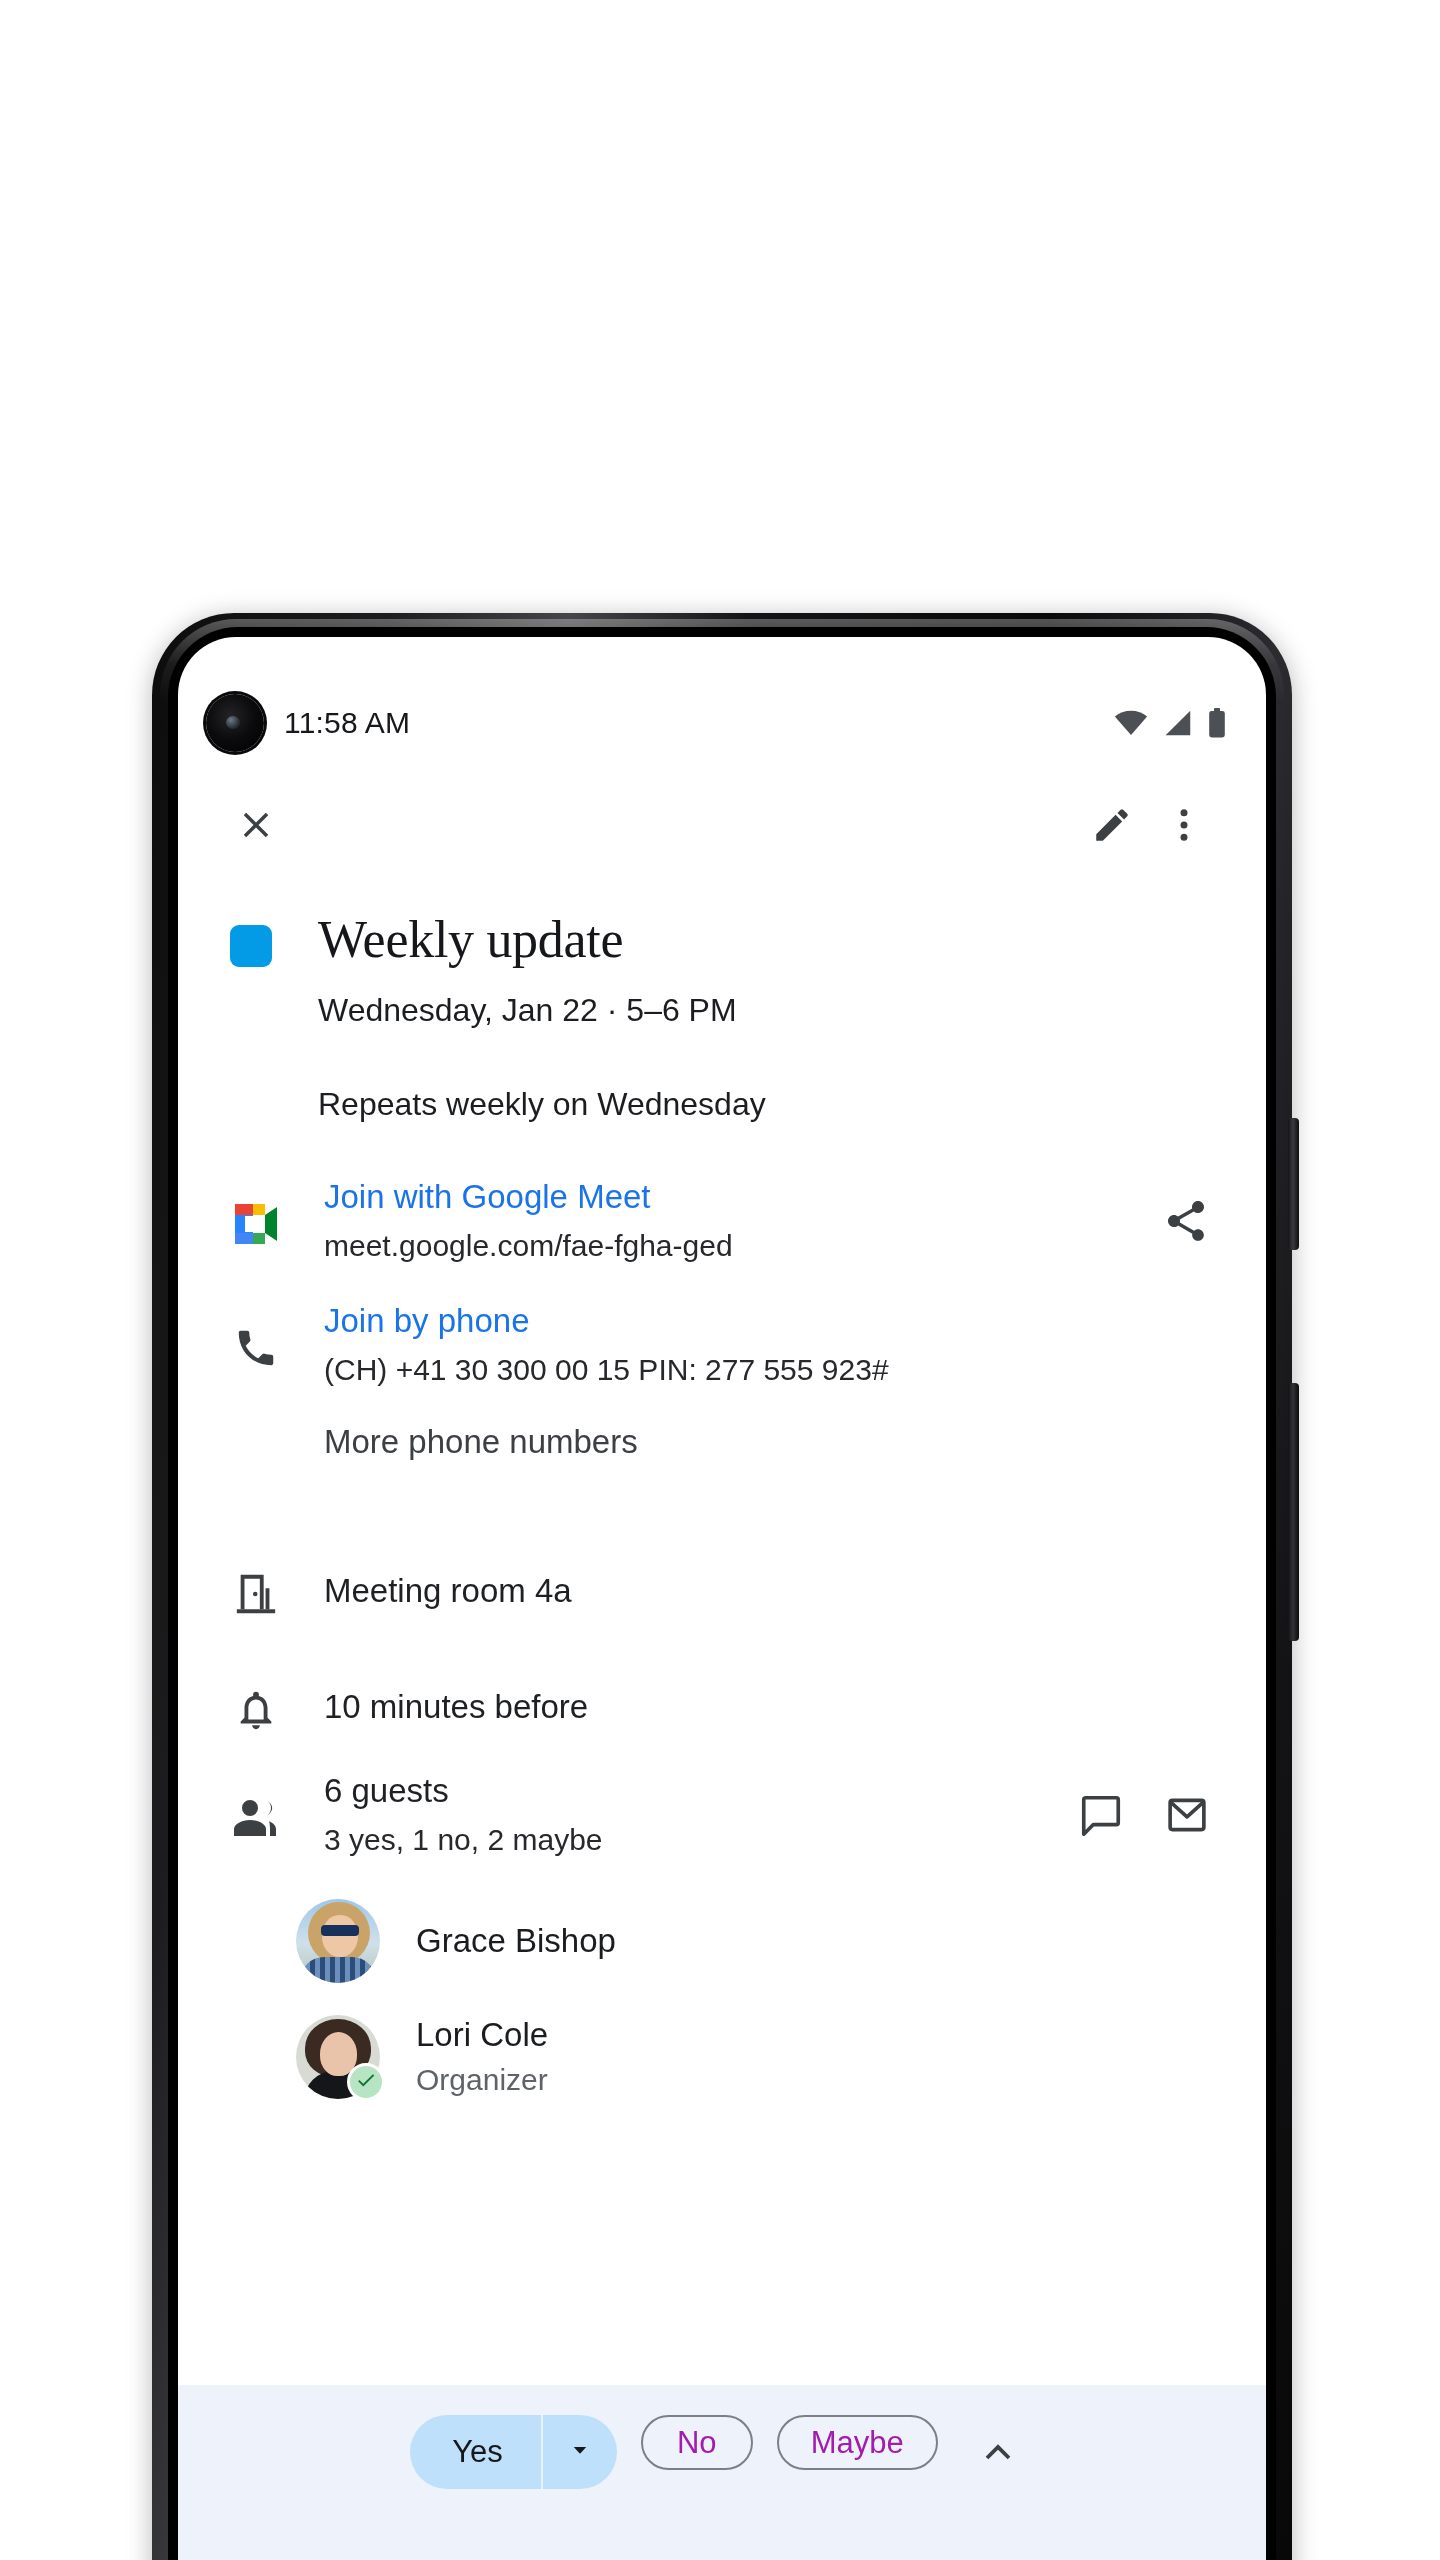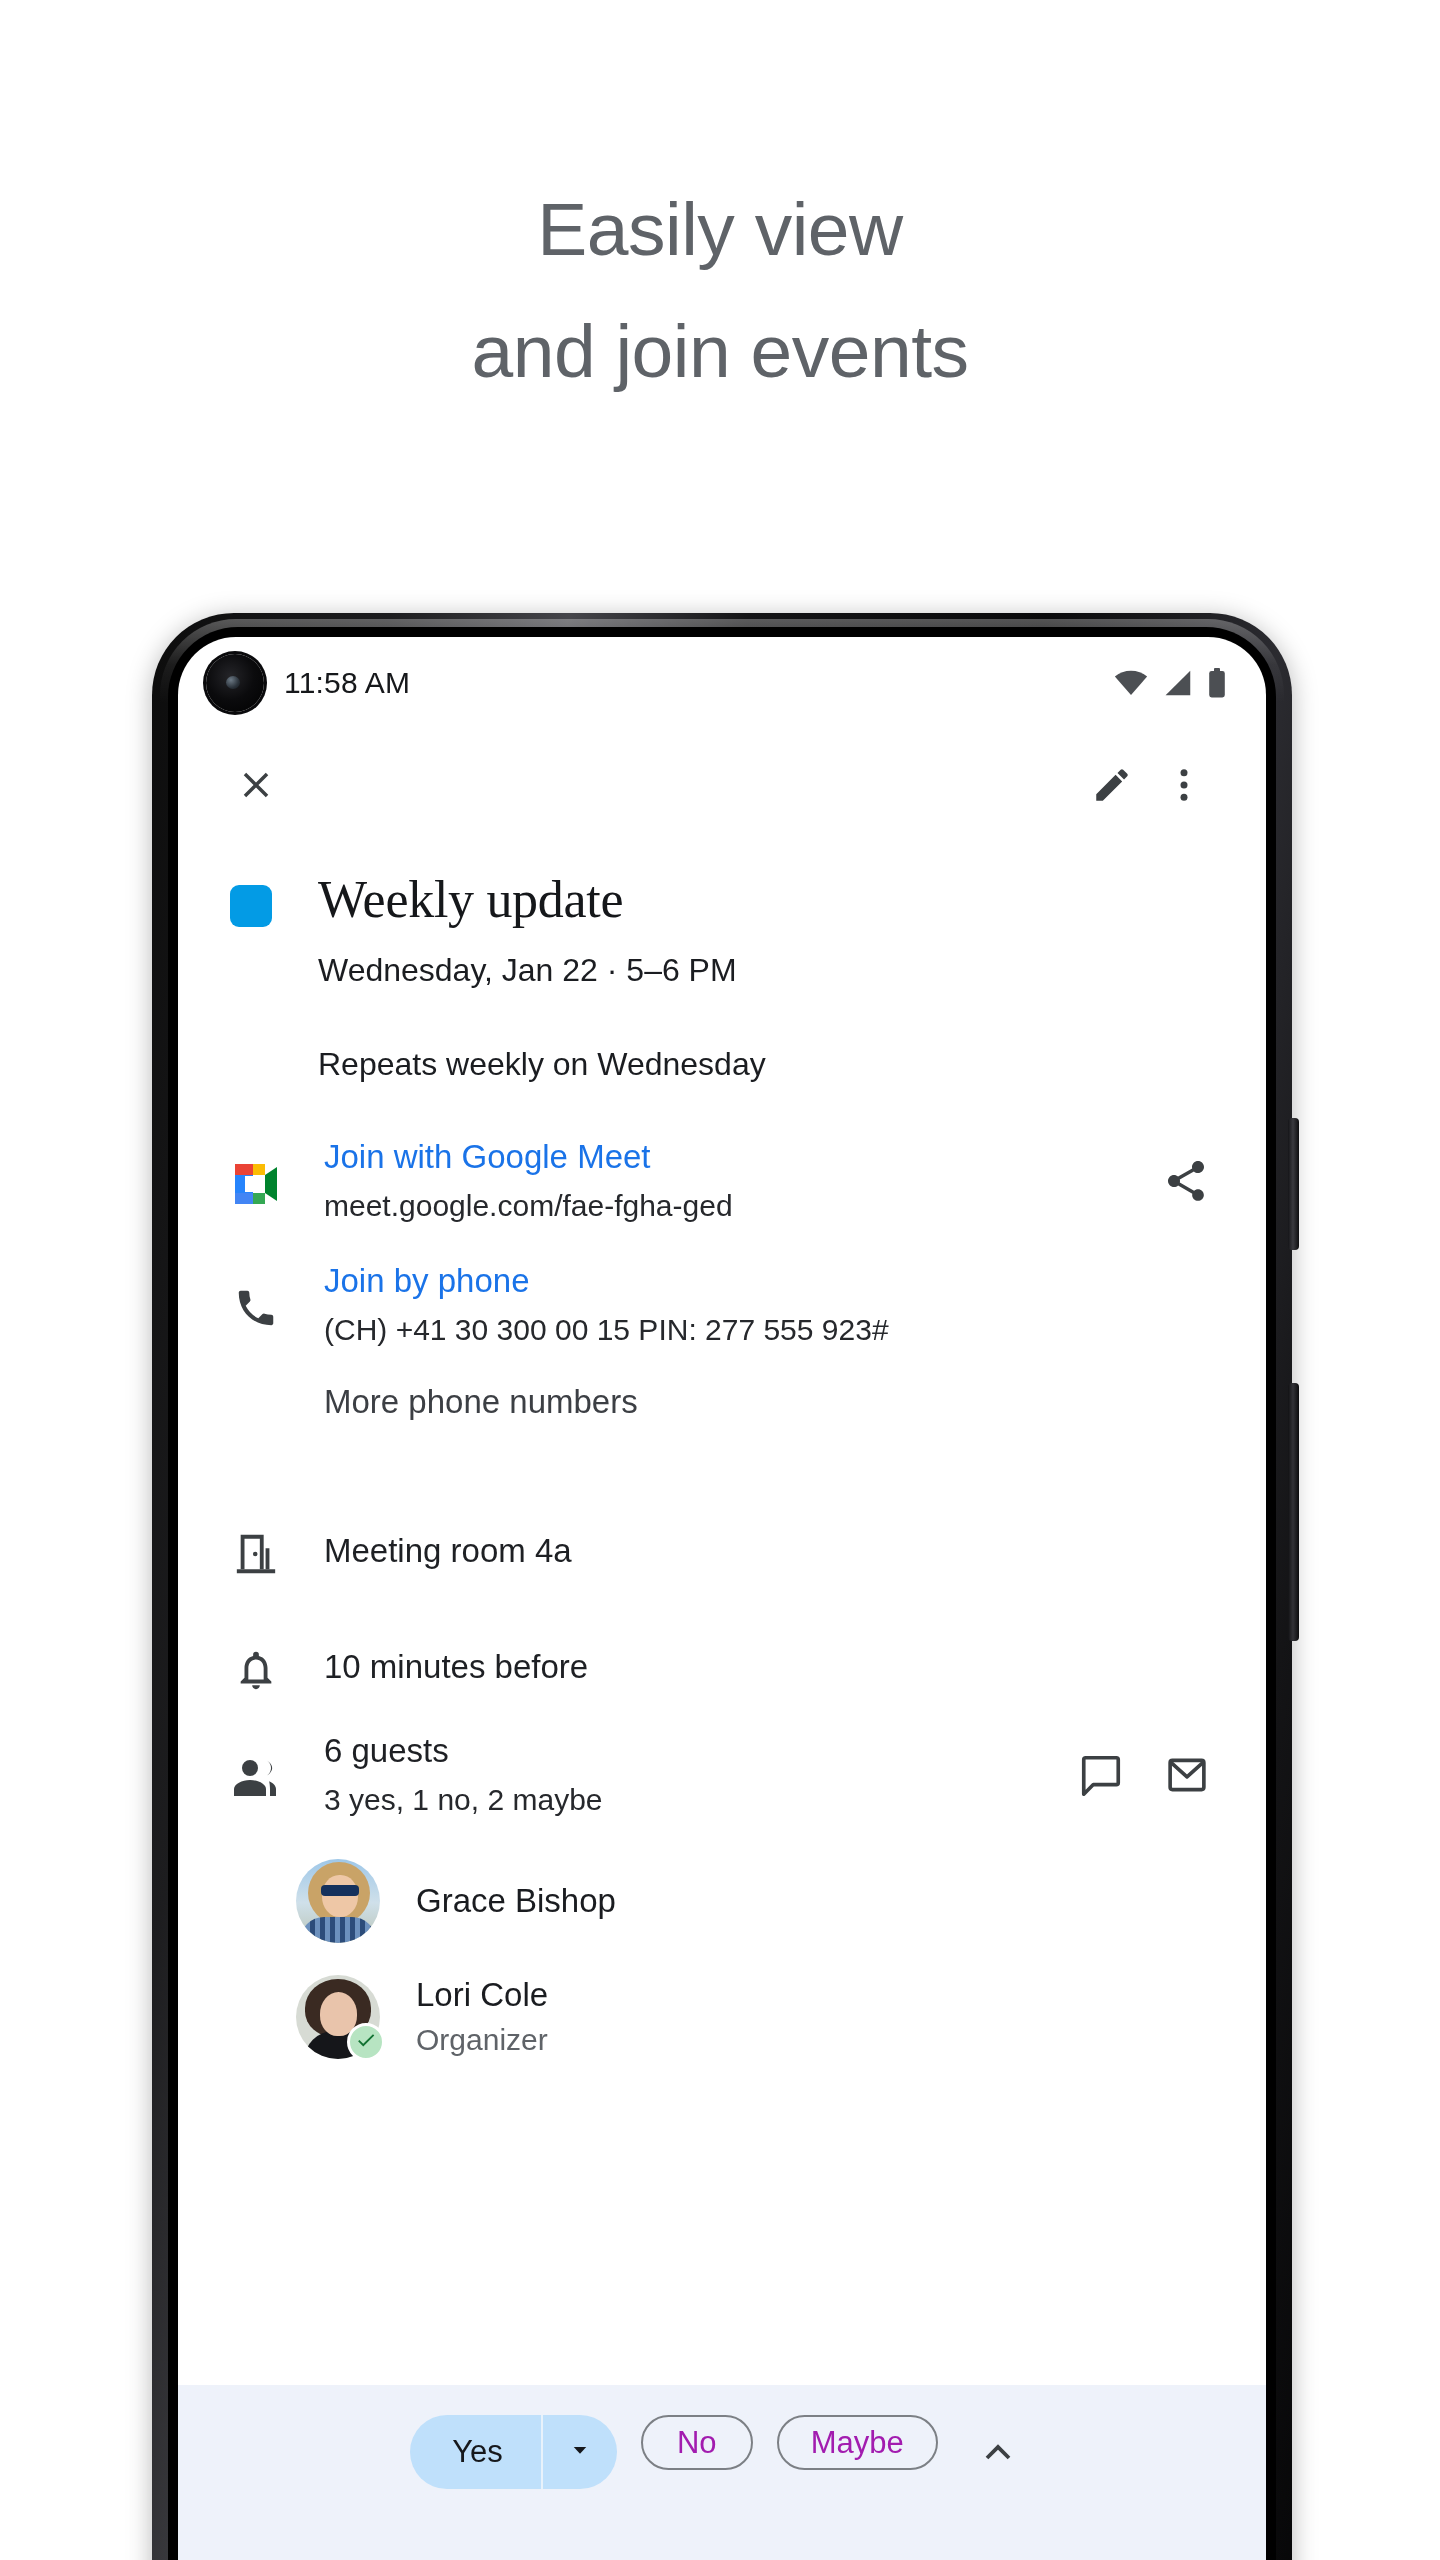--- a/index.html
+++ b/index.html
@@ -73,20 +73,21 @@
     border-radius: 4px;
     background: linear-gradient(90deg,#121214,#323237 45%,#0b0b0d);
   }
 
   
   .statusbar {
     position: relative;
     height: 92px;
     display: flex; align-items: center;
     padding: 0 40px 0 28px;
+    margin-top: 40px;
   }
   .punchhole {
     width: 58px; height: 58px; border-radius: 50%;
     background: radial-gradient(circle at 42% 38%, #242428 0%, #0b0b0d 48%, #000 100%);
     box-shadow: 0 0 0 3px #0a0a0c;
     position: relative; flex: none;
   }
   .punchhole::after {
     content: ""; position: absolute;
     left: 20px; top: 22px; width: 14px; height: 13px;
@@ -265,24 +266,20 @@
   .expand-btn {
     width: 72px; height: 74px;
     display: flex; align-items: center; justify-content: center;
   }
 </style>
 </head>
 <body>
 
 <div id="page">
 
-  <div class="headline">
-    <span class="hl-line">Easily view</span>
-    <span class="hl-line">and join events</span>
-  </div>
 
   <div id="phone">
     <div class="frame-outer"></div>
     <div class="frame-gloss"></div>
     <div class="btn-power"></div>
     <div class="btn-volume"></div>
     <div class="frame-inner"></div>
 
     <div class="screen">
 

